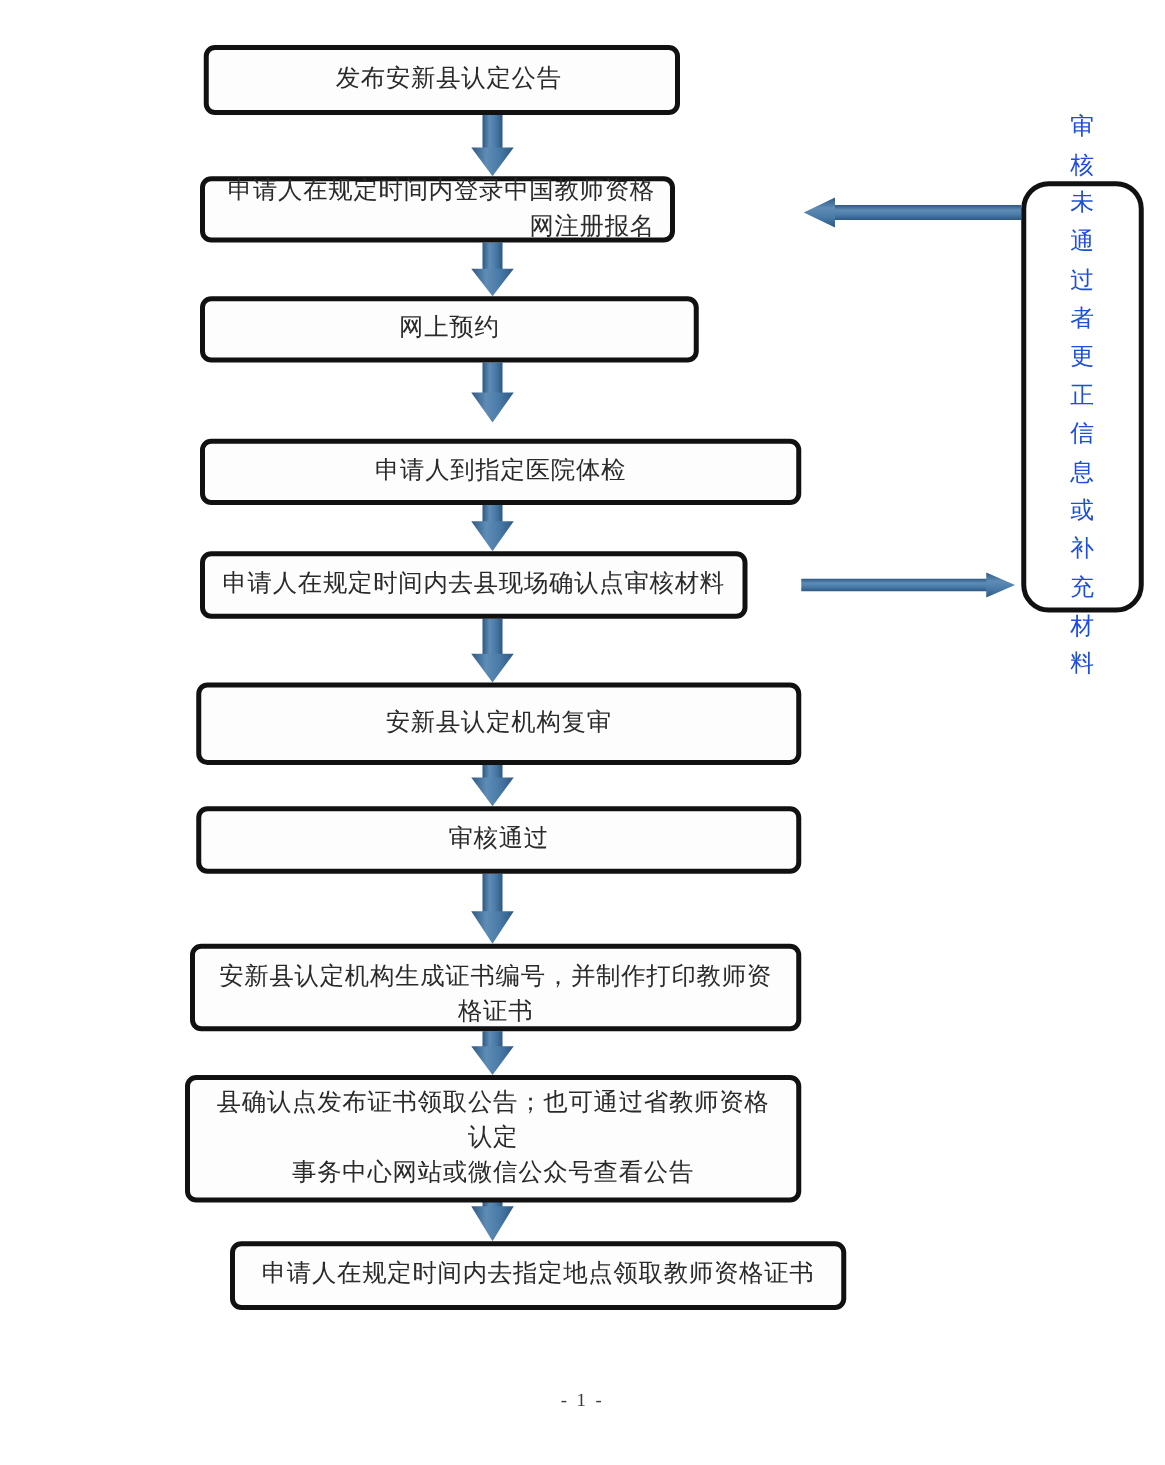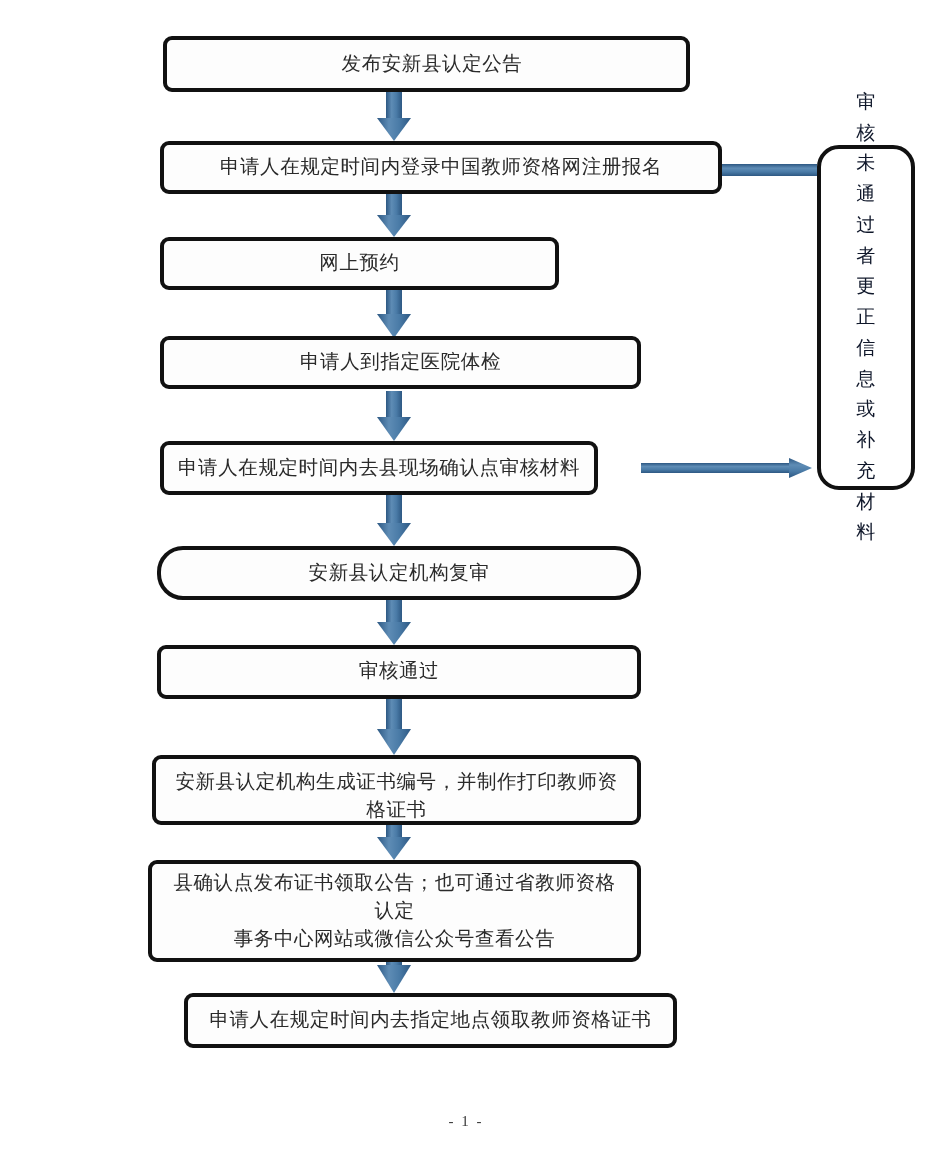--- a/index.html
+++ b/index.html
@@ -41,26 +41,26 @@
     padding: 2px 12px;
     z-index: 3;
   }
   .node .node-text {
     display: block;
     width: 100%;
     white-space: pre-line;
   }
 
   
-  #node-1 { left: 163px; top: 36px;  width: 527px; height: 56px; padding-left: 23px; }
-  #node-2 { left: 160px; top: 141px; width: 562px; height: 53px; }
+  #node-1 { left: 163px; top: 36px;  width: 381px; height: 56px; padding-left: 23px; }
+  #node-2 { left: 160px; top: 141px; width: 380px; height: 53px; text-align: right; }
   #node-3 { left: 160px; top: 237px; width: 399px; height: 53px; }
-  #node-4 { left: 160px; top: 336px; width: 481px; height: 53px; }
+  #node-4 { left: 160px; top: 351px; width: 481px; height: 53px; }
   #node-5 { left: 160px; top: 441px; width: 438px; height: 54px; }
-  #node-6 { left: 157px; top: 546px; width: 484px; height: 54px; border-radius: 26px; }
+  #node-6 { left: 157px; top: 546px; width: 484px; height: 66px; }
   #node-7 { left: 157px; top: 645px; width: 484px; height: 54px; font-family: Liberation Mono, monospace; }
   #node-8 { left: 152px; top: 755px; width: 489px; height: 70px;
             align-items: flex-start; padding-top: 9px; }
   #node-9 { left: 148px; top: 860px; width: 493px; height: 102px; }
   #node-10{ left: 148px; top: 993px; width: 493px; height: 55px; margin-left: 36px; }
 
   
   #node-loop {
     position: absolute;
     left: 817px;
@@ -75,21 +75,21 @@
     align-items: center;
     justify-content: center;
     z-index: 3;
   }
   #node-loop .vertical-text {
     display: block;
     width: 34px;
     text-align: center;
     font-size: 19px;
     line-height: 1.62;
-    color: #0f172a;
+    color: #1d4ed8;
     letter-spacing: 0.5px;
     word-break: break-all;
     font-family: "Liberation Serif", "DejaVu Serif", serif;
   }
 
   
   #page-footer {
     position: absolute;
     left: 0;
     top: 1113px;

